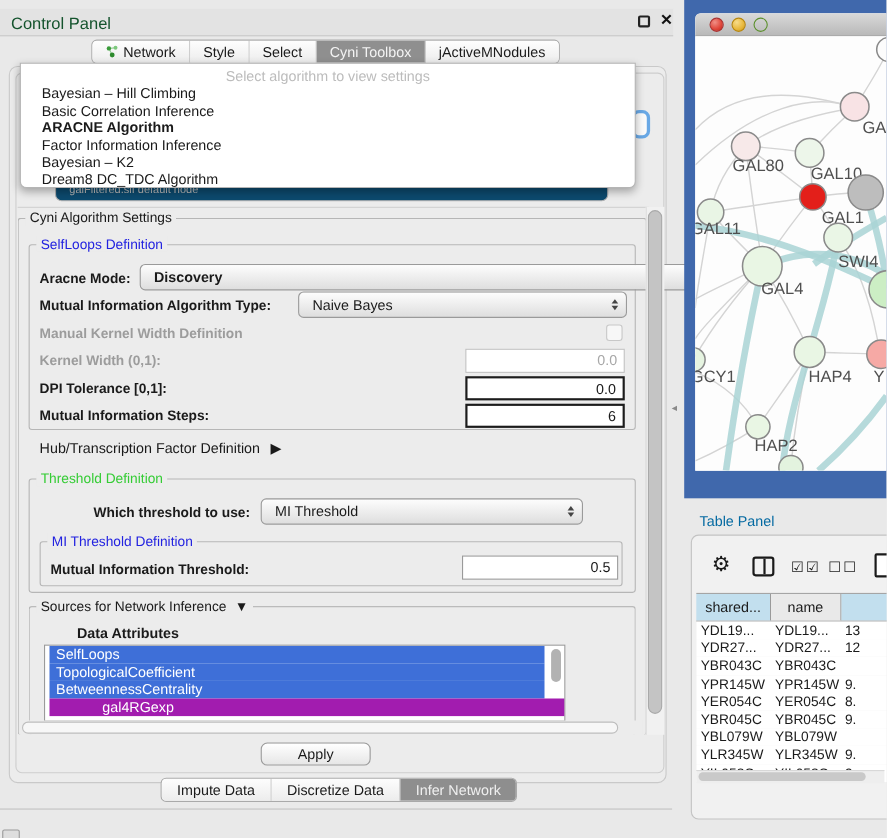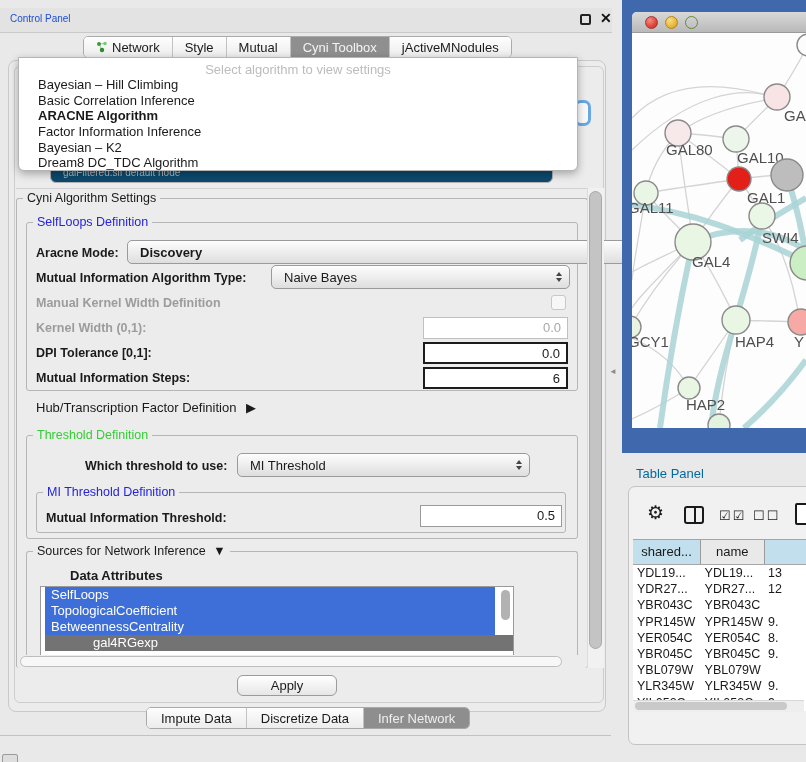--- a/index.html
+++ b/index.html
@@ -1,21 +1,21 @@
 <!DOCTYPE html>
 <html><head>
 <meta charset="utf-8">
 <style>
   html,body{margin:0;padding:0}
   body{width:806px;height:762px;position:relative;overflow:hidden;
        background:#e9e9e9;font-family:"Liberation Sans",sans-serif;color:#1a1a1a;}
   .abs{position:absolute;box-sizing:border-box;}
   
   .cp-header{left:0;top:8px;width:612px;height:25px;background:#e3e3e3;border-bottom:1px solid #c9c9c9;}
-  .cp-title{left:10px;top:13px;font-size:10px;color:#1d4ed8;}
+  .cp-title{left:10px;top:13px;font-size:15px;color:#14532d;}
   .float-box{left:580px;top:14px;width:11px;height:11px;border:2px solid #222;border-radius:2px;background:transparent;}
   .close-x{left:600px;top:10px;font-size:14px;font-weight:bold;color:#111;}
   
   .tabrow{left:83px;top:36px;height:22px;display:flex;border:1px solid #ababab;border-radius:5px;overflow:hidden;background:#fff;}
   .tab{display:flex;align-items:center;gap:4px;padding:0 12px;font-size:13px;background:linear-gradient(#fefefe,#ececec);border-right:1px solid #c2c2c2;cursor:default;}
   .tab:last-child{border-right:none;}
   .tab.sel{background:#8f8f8f;color:#f4f4f4;}
   
   .popup{left:18px;top:57px;width:560px;height:114px;background:#fff;border:1px solid #b5b5b5;border-radius:0 0 6px 6px;
          box-shadow:0 3px 8px rgba(0,0,0,.30);z-index:50;}
@@ -95,21 +95,21 @@
         <circle cx="3" cy="3" r="2" fill="#3a9c3a"></circle>
         <circle cx="9" cy="2.5" r="1.8" fill="#7cc87c"></circle>
         <circle cx="6" cy="9" r="2.2" fill="#2e8b2e"></circle>
       </svg>
       <span>Network</span>
     </div>
     <div class="tab">
       <span>Style</span>
     </div>
     <div class="tab">
-      <span>Mutual</span>
+      <span>Select</span>
     </div>
     <div class="tab sel">
       <span>Cyni Toolbox</span>
     </div>
     <div class="tab">
       <span>jActiveMNodules</span>
     </div>
   </div>
 
 <div class="abs p1"></div>
@@ -178,21 +178,21 @@
     <span>Sources for Network Inference</span>
     <span style="margin-left:4px;">▼</span>
   </span>
 </div>
 <div class="abs lbl" style="left:36px;top:568px;font-size:13px;padding-left:34px;">Data Attributes</div>
 <div class="abs listbox" style="left:40px;top:586px;width:474px;height:70px;" id="attr-list">
 
 <div class="litem" style="background: rgb(62, 111, 216); width: 444px;">SelfLoops</div>
     <div class="litem" style="background: rgb(62, 111, 216); width: 444px;">TopologicalCoefficient</div>
     <div class="litem" style="background: rgb(62, 111, 216); width: 444px;">BetweennessCentrality</div>
-    <div class="litem" style="background: #737373; width: 444px; padding-left: 48px;">gal4RGexp</div>
+    <div class="litem" style="background: #a21caf; width: 444px; padding-left: 48px;">gal4RGexp</div>
     <span class="lthumb"></span>
   </div>
 
 <div class="abs vtrack"></div>
 <div class="abs vthumb"></div>
 <div class="abs htrack"></div>
 <div class="abs hthumb"></div>
 
 <div class="abs apply">Apply</div>
 <div class="abs btabs" id="bottom-tabs">

